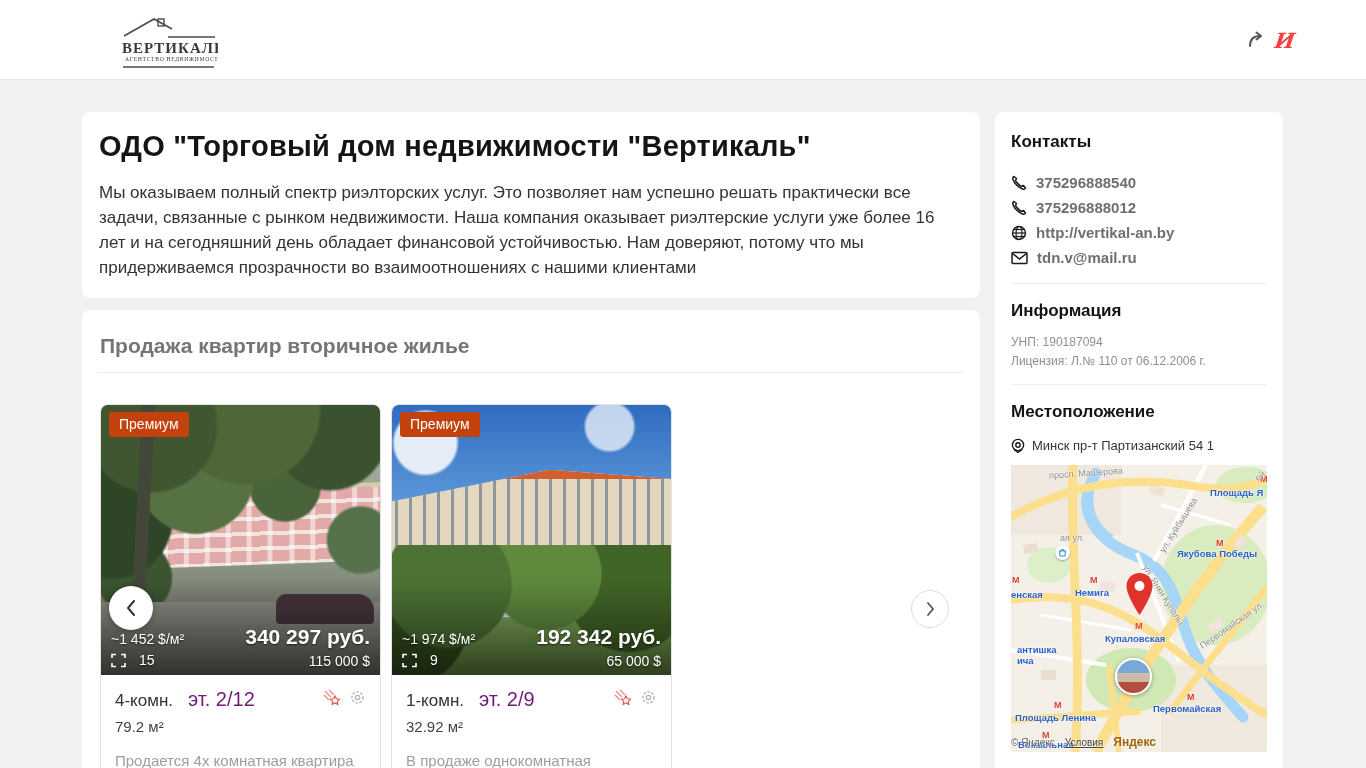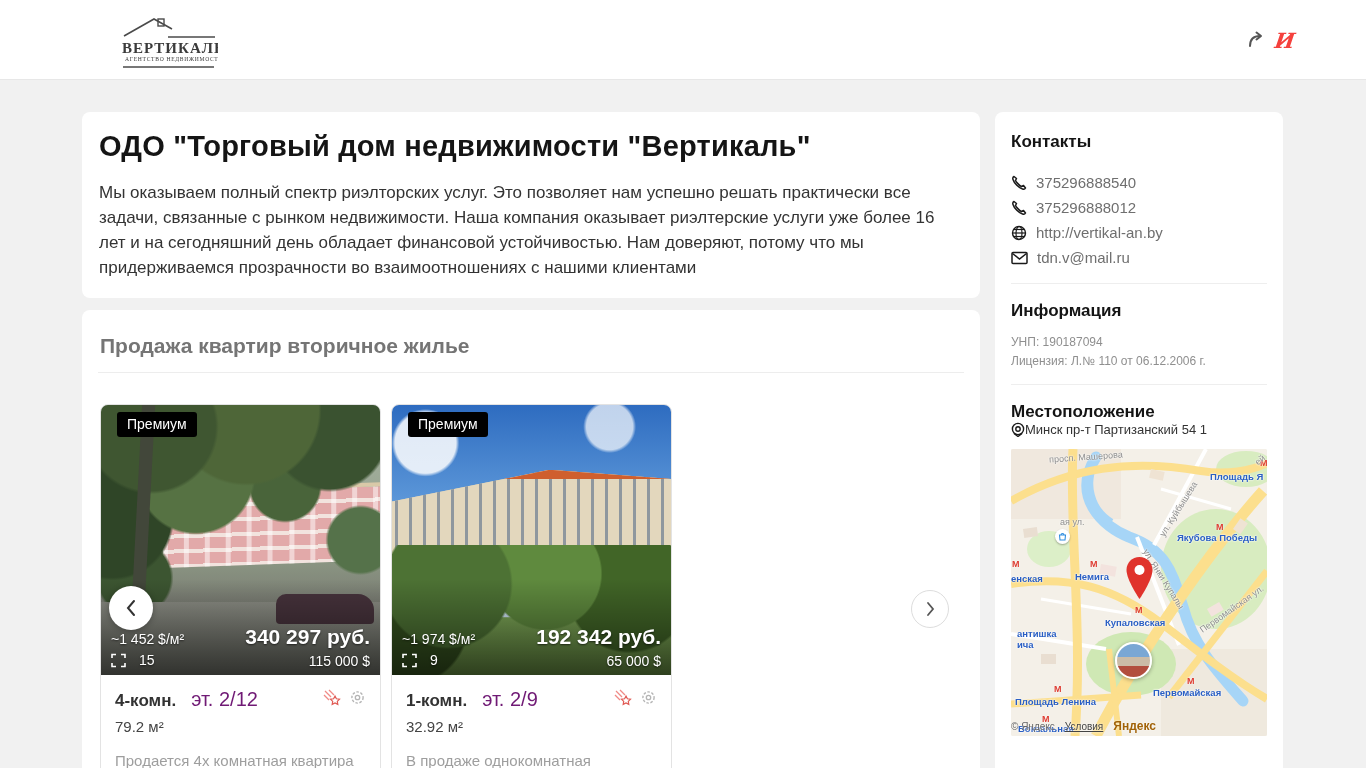--- a/index.html
+++ b/index.html
@@ -60,52 +60,52 @@
     background:
       linear-gradient(#cf5f2e 0 9%, rgba(0,0,0,0) 9%),
       repeating-linear-gradient(90deg,#8f979e 0 3px,#e3d7bd 3px 14px),#d6c9ad; }
   .ph2-trees { left:0; right:0; bottom:0; height:48%; background:
       radial-gradient(circle at 20% 30%, #4d7234 0 26%, transparent 27%),
       radial-gradient(circle at 55% 22%, #5f8a3e 0 30%, transparent 31%),
       radial-gradient(circle at 85% 35%, #416527 0 24%, transparent 25%),
       radial-gradient(circle at 5% 60%, #35511f 0 22%, transparent 23%),
       linear-gradient(180deg, transparent 55%, #79a254 56%, #678d43 100%); }
 
-  .badge { position:absolute; left:16px; top:7px; background:#000000; color:#fff;
+  .badge { position:absolute; left:8px; top:7px; background:#c2410c; color:#fff;
     font-size:14px; padding:4px 10px 5px; border-radius:3px; z-index:3; }
   .ph-grad { left:0; right:0; bottom:0; height:96px; z-index:2;
     background:linear-gradient(180deg, rgba(0,0,0,0), rgba(0,0,0,.55)); }
   .ph-left { left:10px; bottom:28px; z-index:3; color:#fff; font-size:14px; text-shadow:0 1px 2px rgba(0,0,0,.6); }
   .ph-photos { left:10px; bottom:7px; z-index:3; color:#fff; font-size:14px; display:flex; align-items:center; gap:13px; text-shadow:0 1px 2px rgba(0,0,0,.6); }
   .ph-price { right:10px; bottom:26px; z-index:3; color:#fff; font-size:21px; font-weight:bold; text-shadow:0 1px 2px rgba(0,0,0,.6); }
   .ph-usd { right:10px; bottom:6px; z-index:3; color:#fff; font-size:14px; text-shadow:0 1px 2px rgba(0,0,0,.6); }
 
   .card-body { padding:13px 14px; }
   .row1 { display:flex; align-items:baseline; }
-  .rooms { font-size:17px; font-weight:bold; color:#333; }
+  .rooms { font-size:17px; font-weight:normal; color:#333; }
   .floor { font-size:20px; color:#701a75; margin-left:15px; }
   .row-icons { margin-left:auto; display:flex; gap:7px; align-items:center; }
   .area { font-size:15px; color:#444; margin-top:7px; }
   .desc { margin-top:15px; font-size:15px; line-height:21px; color:#9e9e9e; }
 
   .nav-circle { position:absolute; border-radius:50%; background:#fff; display:flex;
     align-items:center; justify-content:center; cursor:pointer; z-index:4; }
   .nav-prev { left:27px; top:276px; width:44px; height:44px; box-shadow:0 1px 6px rgba(0,0,0,.3); }
   .nav-next { left:829px; top:280px; width:38px; height:38px; border:1px solid #ddd; }
 
   
   .sidebar-box { left:995px; top:112px; width:288px; height:668px; padding:20px 16px; }
   .sidebar-box h3 { font-size:17px; color:#141414; }
   .contact-list { margin-top:18px; }
   .contact-row { display:flex; align-items:center; gap:9px; height:25px; cursor:pointer; }
-  .contact-row span { font-size:15px; font-weight:normal; color:#6f6f6f; }
+  .contact-row span { font-size:15px; font-weight:bold; color:#6f6f6f; }
   .side-divider { border-bottom:1px solid #eee; margin:13px 0 17px; }
   .info-line { font-size:12px; color:#8f8f8f; line-height:19px; }
   .info-lines { margin-top:12px; }
-  .addr-row { margin-top:0; display:flex; align-items:center; }
+  .addr-row { margin-top:16px; display:flex; align-items:center; gap:7px; }
   .addr-row span { font-size:13px; color:#333; }
 
   
   .map { position:relative; margin-top:12px; width:256px; height:287px; overflow:hidden;
     background:#f4f0e8; border-radius:2px; cursor:grab; }
   .map svg.base { position:absolute; inset:0; }
   .mlabel { position:absolute; font-size:9.5px; font-weight:bold; color:#2a5fc4; white-space:nowrap;
     text-shadow:0 0 2px #fff, 0 0 2px #fff; }
   .slabel { position:absolute; font-size:9px; color:#8e8e8e; white-space:nowrap;
     text-shadow:0 0 2px #fff, 0 0 2px #fff; }

